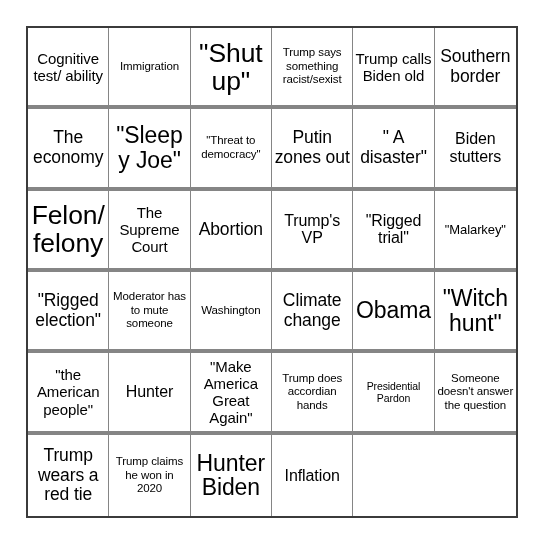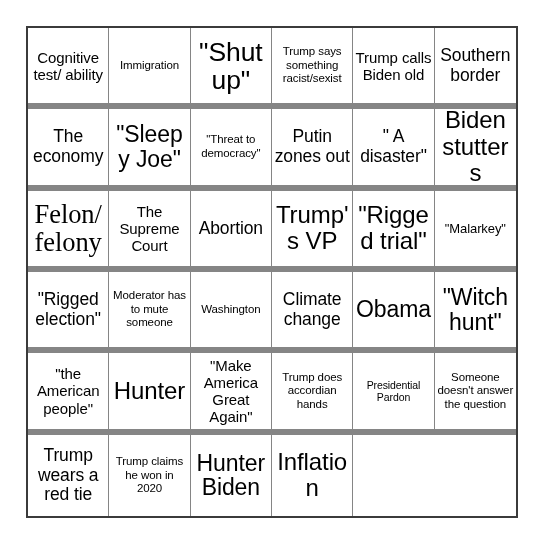--- a/index.html
+++ b/index.html
@@ -25,21 +25,21 @@
     border: 2px solid #3b3b3b;
     background: #ffffff;
     display: grid;
     grid-template-columns: repeat(6, 1fr);
     grid-template-rows: repeat(6, 1fr);
   }
 
   .bingo-cell {
     box-sizing: border-box;
     border-right: 1px solid #858585;
-    border-bottom: 6px solid #22c55e;
+    border-bottom: 4px solid #22c55e;
     display: flex;
     align-items: center;
     justify-content: center;
     text-align: center;
     padding: 1px 2px;
     overflow: hidden;
     background: #ffffff;
   }
   .bingo-cell:nth-child(6n) {
     border-right: none;
@@ -56,21 +56,21 @@
     letter-spacing: -0.1px;
     word-break: break-word;
   }
 
   
   .fs-xxs .cell-text { font-size: 10.5px; line-height: 1.18; }
   .fs-xs  .cell-text { font-size: 11.5px; line-height: 1.18; }
   .fs-s   .cell-text { font-size: 13px;   line-height: 1.16; }
   .fs-m   .cell-text { font-size: 15px;   line-height: 1.14; }
   .fs-l   .cell-text { font-size: 17.5px; line-height: 1.12; }
-  .fs-xl  .cell-text { font-size: 24px;   line-height: 1.10; }
+  .fs-xl  .cell-text { font-size: 16px;   line-height: 1.10; }
   .fs-xxl .cell-text { font-size: 23px;   line-height: 1.08; }
   .fs-h   .cell-text { font-size: 26.5px; line-height: 1.06; }
 </style>
 </head>
 <body>
 
 <div id="bingo-card" style="grid-template-columns: repeat(6, 1fr); grid-template-rows: repeat(6, 1fr); background: rgb(255, 255, 255); border-color: rgb(59, 59, 59);">
     <div class="bingo-cell fs-m" style="border-right-color: rgb(133, 133, 133); border-bottom-color: rgb(133, 133, 133);">
       <span class="cell-text" style="color: rgb(0, 0, 0);">Cognitive test/ ability</span>
     </div>
@@ -100,21 +100,21 @@
     </div>
     <div class="bingo-cell fs-l" style="border-right-color: rgb(133, 133, 133); border-bottom-color: rgb(133, 133, 133);">
       <span class="cell-text" style="color: rgb(0, 0, 0);">Putin zones out</span>
     </div>
     <div class="bingo-cell fs-l" style="border-right-color: rgb(133, 133, 133); border-bottom-color: rgb(133, 133, 133);">
       <span class="cell-text" style="color: rgb(0, 0, 0);">" A disaster"</span>
     </div>
     <div class="bingo-cell fs-xl" style="border-right-color: rgb(133, 133, 133); border-bottom-color: rgb(133, 133, 133);">
       <span class="cell-text" style="color: rgb(0, 0, 0);">Biden stutters</span>
     </div>
-    <div class="bingo-cell fs-h" style="border-right-color: rgb(133, 133, 133); border-bottom-color: rgb(133, 133, 133); font-family: Liberation Serif, serif;">
+    <div class="bingo-cell fs-h" style="border-right-color: rgb(133, 133, 133); border-bottom-color: rgb(133, 133, 133);">
       <span class="cell-text" style="color: rgb(0, 0, 0);">Felon/ felony</span>
     </div>
     <div class="bingo-cell fs-m" style="border-right-color: rgb(133, 133, 133); border-bottom-color: rgb(133, 133, 133);">
       <span class="cell-text" style="color: rgb(0, 0, 0);">The Supreme Court</span>
     </div>
     <div class="bingo-cell fs-l" style="border-right-color: rgb(133, 133, 133); border-bottom-color: rgb(133, 133, 133);">
       <span class="cell-text" style="color: rgb(0, 0, 0);">Abortion</span>
     </div>
     <div class="bingo-cell fs-xl" style="border-right-color: rgb(133, 133, 133); border-bottom-color: rgb(133, 133, 133);">
       <span class="cell-text" style="color: rgb(0, 0, 0);">Trump's VP</span>

